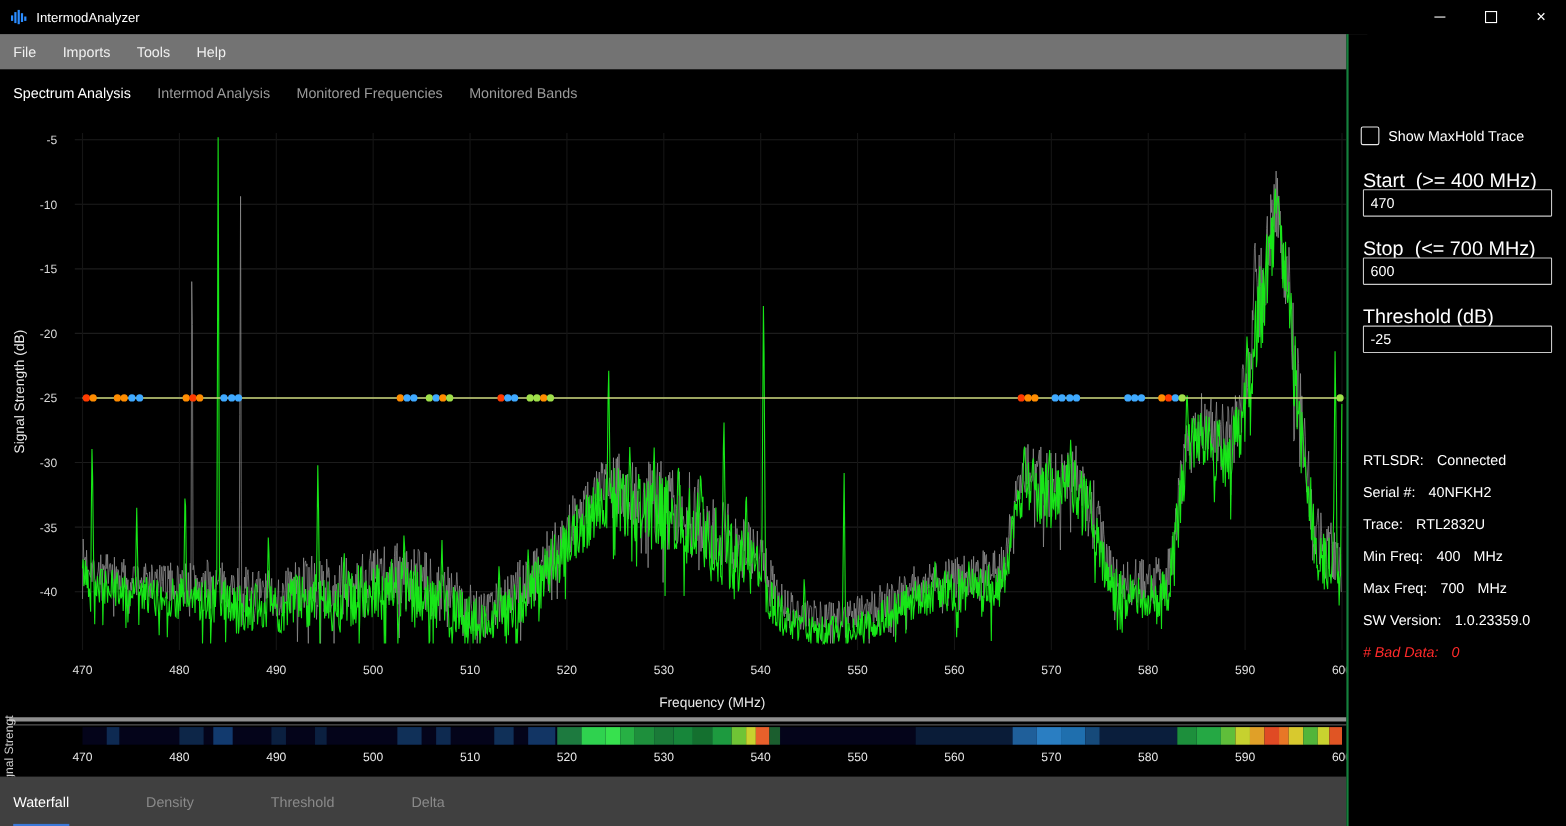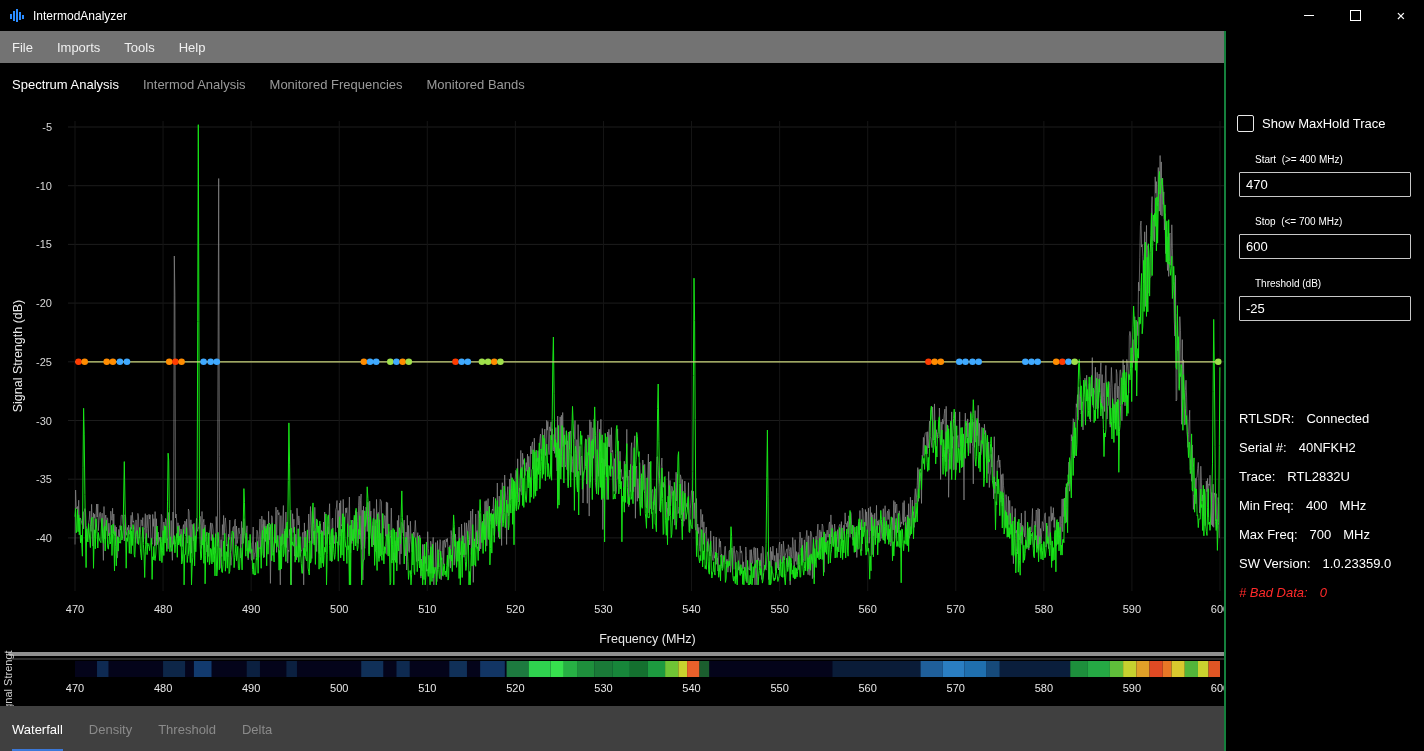--- a/index.html
+++ b/index.html
@@ -24,27 +24,27 @@
   .tab{margin-right:24px;padding-bottom:19px;}
   .tab.active{color:#fff;border-bottom:2px solid #3b78d8;}
   .tab.inactive{color:#9a9a9a;}
   
   #spectrum-svg{position:absolute;top:107px;left:0;background:#000;}
   #waterfall-svg{position:absolute;top:650px;left:0;background:#000;}
   
   .bottom-tabs{position:absolute;top:706px;left:0;width:1243px;height:45px;display:flex;gap:26px;padding:16px 0 0 12px;box-sizing:border-box;font-size:13px;background:#404040;}
   .btab{padding-bottom:6px;}
   .btab.active{color:#fff;border-bottom:2px solid #3b78d8;}
-  .btab.inactive{color:#8a8a8a;}
+  .btab.inactive{color:#8a8a8a;margin-left:44px;}
   
   .sidebar{position:absolute;top:31px;right:0;width:200px;bottom:0;background:#000;border-left:2px solid #15803d;box-sizing:border-box;}
   .chk-row{position:absolute;top:84px;left:11px;right:8px;display:flex;align-items:center;gap:8px;}
   .chk-box{width:15px;height:15px;border:1.5px solid #e8e8e8;border-radius:2px;background:transparent;flex:none;}
   .chk-label{font-size:13px;color:#fff;white-space:nowrap;}
-  .fld-label{position:absolute;left:13px;font-size:10px;color:#fff;white-space:pre;margin-left:16px;}
+  .fld-label{position:absolute;left:13px;font-size:18px;color:#fff;white-space:pre;}
   .input{position:absolute;left:13px;right:13px;height:25px;background:#000;border:1px solid #c8c8c8;border-radius:1px;color:#fff;font-size:13px;padding:0 6px;font-family:"Liberation Sans",sans-serif;box-sizing:border-box;}
   .btn-start{position:absolute;left:13px;right:13px;top:317px;height:28px;background:#189418;border:none;border-radius:2px;color:#fff;font-size:13px;font-family:"Liberation Sans",sans-serif;}
   .status-row{position:absolute;left:13px;right:6px;display:flex;gap:12px;font-size:13px;color:#fff;white-space:nowrap;}
   .status-row.bad{color:#ff2a2a;font-style:italic;}
 </style>
 </head>
 <body>
 
 <div class="titlebar">
   <span class="app-icon">

